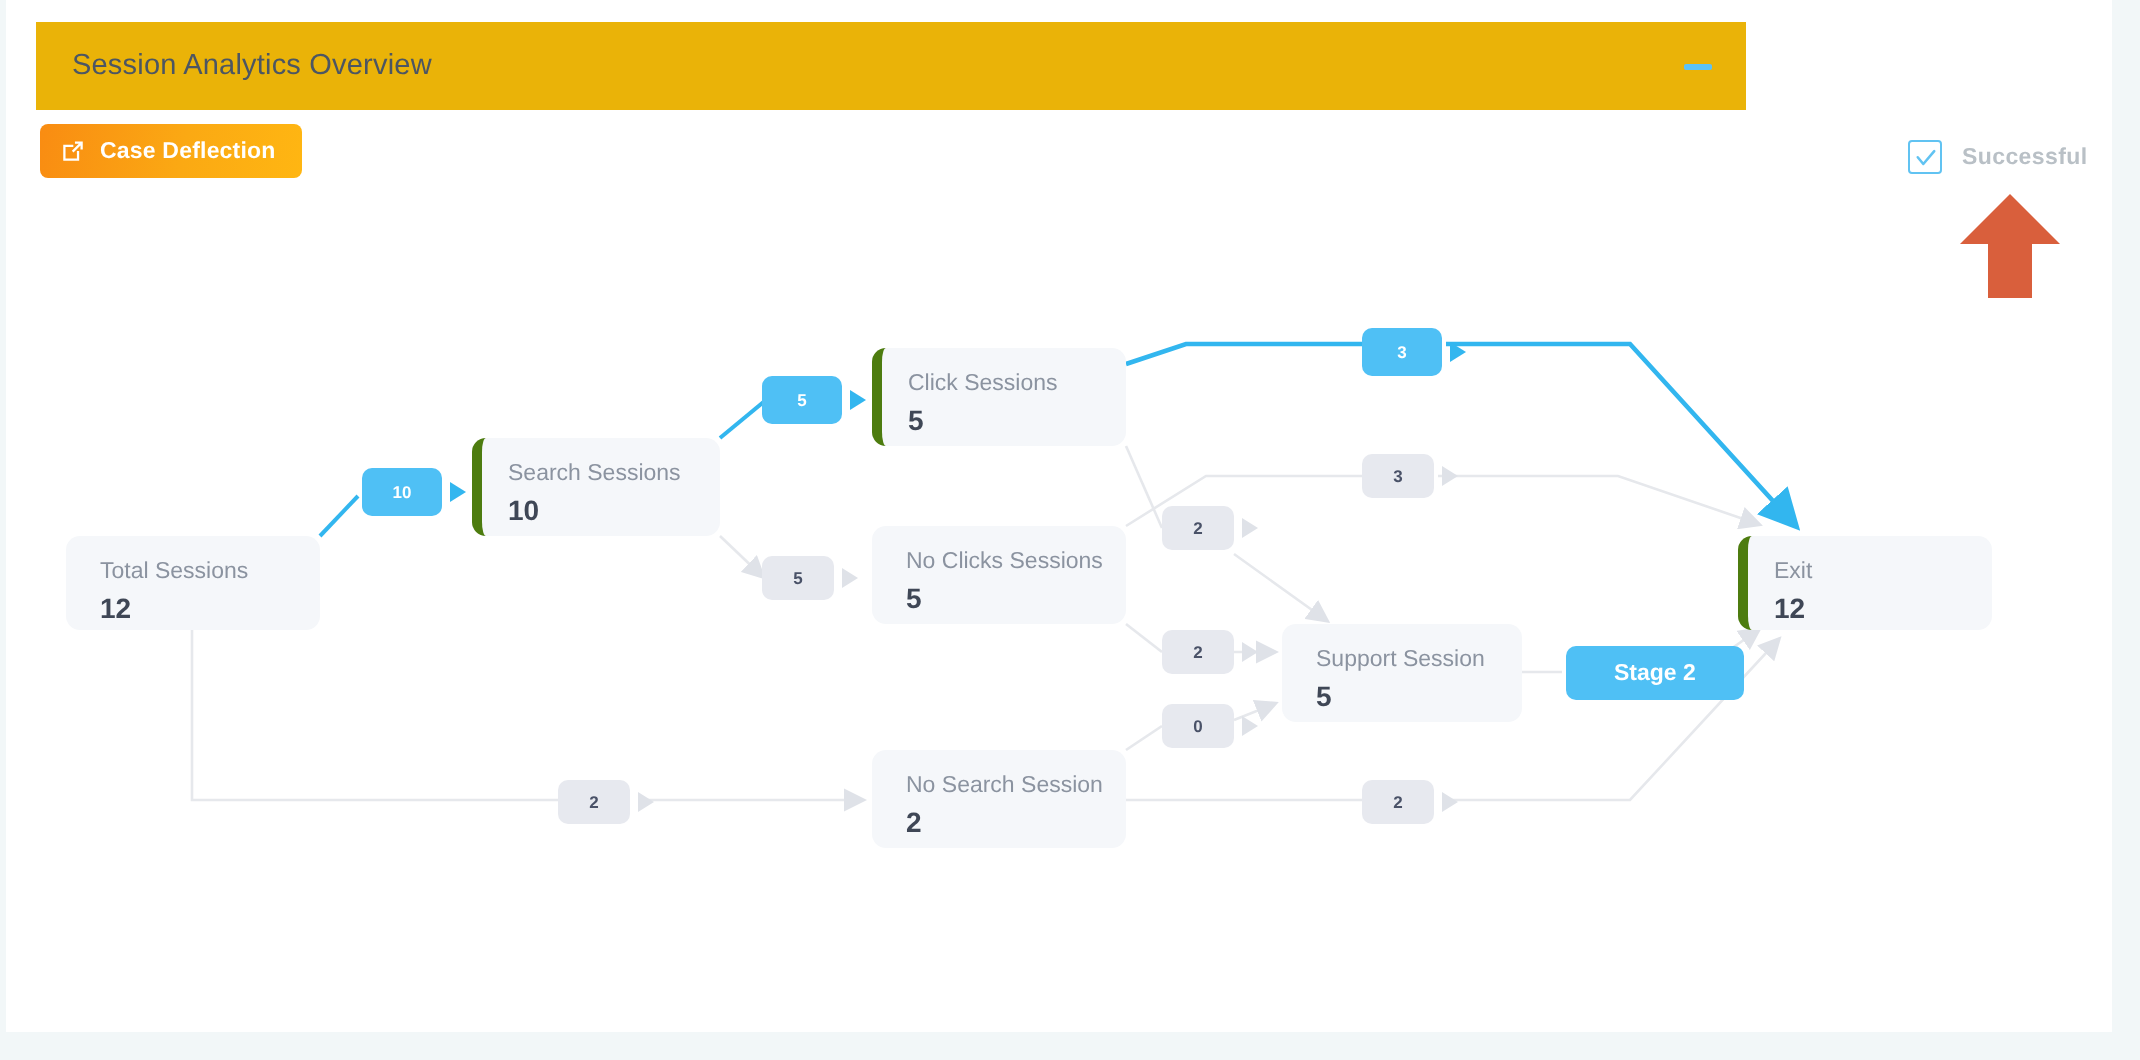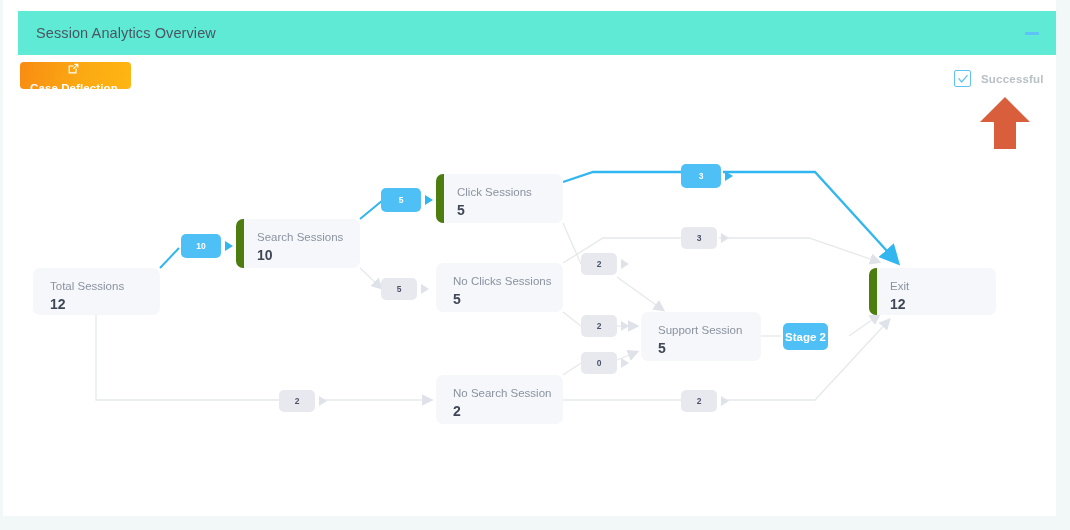--- a/index.html
+++ b/index.html
@@ -20,22 +20,22 @@
   .panel {
     position: absolute;
     left: 3px; top: 0px;
     width: 1053px; height: 516px;
     background: #ffffff;
     overflow: hidden;
   }
   .panel-header {
     position: absolute;
     left: 15px; top: 11px;
-    width: 1038px; height: 44px;
-    background: #5eead4;
+    width: 855px; height: 44px;
+    background: #eab308;
     display: flex;
     align-items: center;
   }
   .panel-title {
     margin-left: 18px;
     font-size: 14.5px;
     color: #4c5663;
     letter-spacing: 0.1px;
   }
   .minimize-btn {
@@ -59,21 +59,20 @@
     padding: 0 13px 0 10px;
     border: none;
     border-radius: 4px;
     background: linear-gradient(100deg, #f98c12 0%, #fba913 55%, #ffb612 100%);
     color: #ffffff;
     font-size: 11.5px;
     font-weight: bold;
     letter-spacing: 0.1px;
     display: flex; align-items: center; gap: 7px;
     cursor: pointer;
-    flex-direction: column;
   }
   .ext-icon { width: 13px; height: 13px; display: block; flex: none; }
   
   .legend {
     position: absolute;
     left: 951px; top: 70px;
     display: flex; align-items: center; gap: 10px;
   }
   .cbox {
     width: 17px; height: 17px;
@@ -108,21 +107,21 @@
     pointer-events: none;
   }
   
   .node {
     position: absolute;
     background: #f5f7fa;
     border-radius: 7px;
     overflow: hidden;
     cursor: pointer;
   }
-  .node.accent { border-left: 8px solid #4d7c0f; }
+  .node.accent { border-left: 5px solid #4d7c0f; }
   .node .n-label {
     position: absolute;
     left: 17px; top: 12px;
     font-size: 11.5px;
     color: #8b93a0;
     white-space: nowrap;
   }
   .node.accent .n-label { left: 13px; }
   .node .n-value {
     position: absolute;
@@ -149,21 +148,21 @@
   .elabel.hl {
     background: #4fc0f5;
     color: #ffffff;
     height: 24px;
     min-width: 40px;
   }
   
   .stage-badge {
     position: absolute;
     height: 27px;
-    padding: 0 2px;
+    padding: 0 24px;
     border-radius: 5px;
     background: #4fc0f5;
     color: #ffffff;
     font-size: 11.5px;
     font-weight: bold;
     display: flex; align-items: center; justify-content: center;
     cursor: pointer;
   }
 </style>
 </head>

